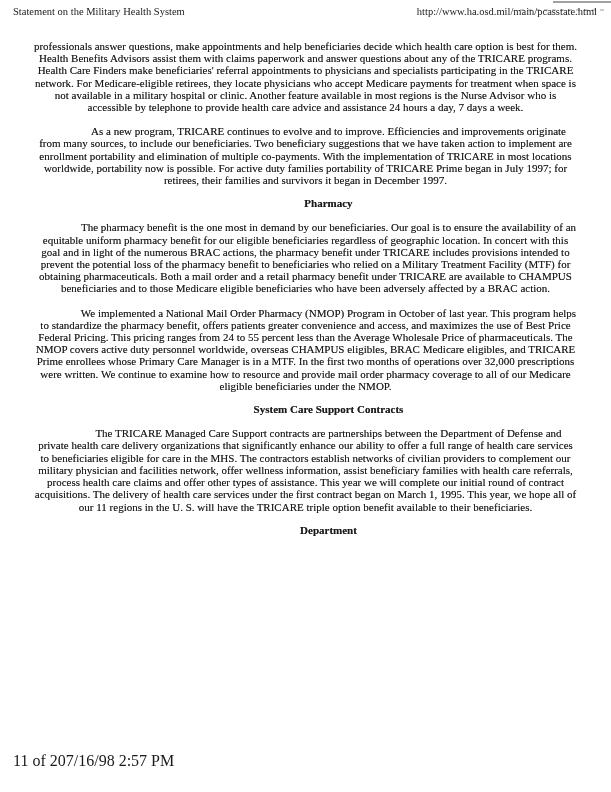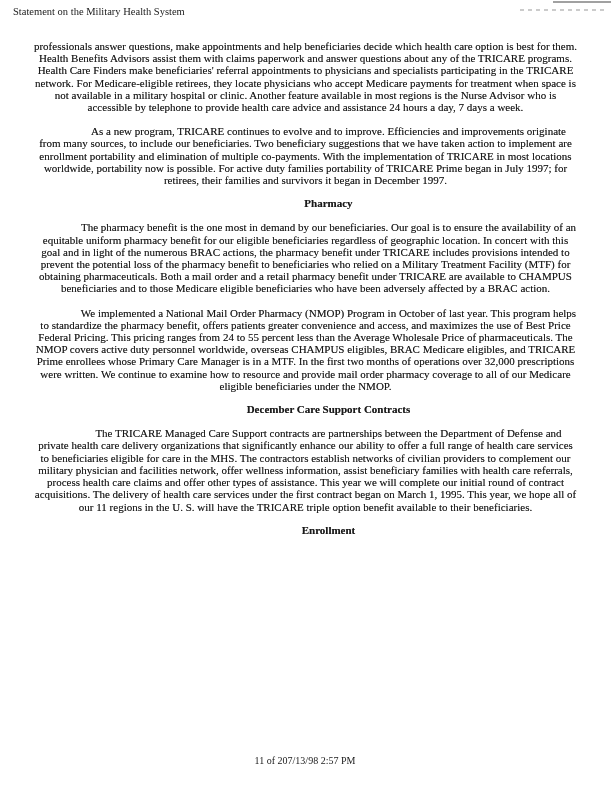--- a/index.html
+++ b/index.html
@@ -73,47 +73,48 @@
     line-height: 12.2px;
     font-weight: bold;
   }
   
   .running-footer {
     position: absolute;
     top: 755px;
     left: 13px;
     right: 14px;
     display: flex;
-    justify-content: center;
-    font-size: 10px;
+    justify-content: flex-start;
+    font-size: 16px;
     line-height: 12px;
     white-space: nowrap;
   }
 </style>
 </head>
 <body>
 
 <div class="page">
 
   <div class="artifact-solid"></div>
   <div class="artifact-dashes"></div>
 
   <div class="running-header">
     <span>Statement on the Military Health System</span>
+    <span>http://www.ha.osd.mil/main/pcasstate.html</span>
   </div>
 
   <div class="content">
     <p class="para">professionals answer questions, make appointments and help beneficiaries decide which health care option is best for them. Health Benefits Advisors assist them with claims paperwork and answer questions about any of the TRICARE programs. Health Care Finders make beneficiaries' referral appointments to physicians and specialists participating in the TRICARE network. For Medicare-eligible retirees, they locate physicians who accept Medicare payments for treatment when space is not available in a military hospital or clinic. Another feature available in most regions is the Nurse Advisor who is accessible by telephone to provide health care advice and assistance 24 hours a day, 7 days a week.</p>
     <p class="para indent">As a new program, TRICARE continues to evolve and to improve. Efficiencies and improvements originate from many sources, to include our beneficiaries. Two beneficiary suggestions that we have taken action to implement are enrollment portability and elimination of multiple co-payments. With the implementation of TRICARE in most locations worldwide, portability now is possible. For active duty families portability of TRICARE Prime began in July 1997; for retirees, their families and survivors it began in December 1997.</p>
     <h2 class="heading">Pharmacy</h2>
     <p class="para indent">The pharmacy benefit is the one most in demand by our beneficiaries. Our goal is to ensure the availability of an equitable uniform pharmacy benefit for our eligible beneficiaries regardless of geographic location. In concert with this goal and in light of the numerous BRAC actions, the pharmacy benefit under TRICARE includes provisions intended to prevent the potential loss of the pharmacy benefit to beneficiaries who relied on a Military Treatment Facility (MTF) for obtaining pharmaceuticals. Both a mail order and a retail pharmacy benefit under TRICARE are available to CHAMPUS beneficiaries and to those Medicare eligible beneficiaries who have been adversely affected by a BRAC action.</p>
     <p class="para indent">We implemented a National Mail Order Pharmacy (NMOP) Program in October of last year. This program helps to standardize the pharmacy benefit, offers patients greater convenience and access, and maximizes the use of Best Price Federal Pricing. This pricing ranges from 24 to 55 percent less than the Average Wholesale Price of pharmaceuticals. The NMOP covers active duty personnel worldwide, overseas CHAMPUS eligibles, BRAC Medicare eligibles, and TRICARE Prime enrollees whose Primary Care Manager is in a MTF. In the first two months of operations over 32,000 prescriptions were written. We continue to examine how to resource and provide mail order pharmacy coverage to all of our Medicare eligible beneficiaries under the NMOP.</p>
-    <h2 class="heading">December Care Support Contracts</h2>
+    <h2 class="heading">System Care Support Contracts</h2>
     <p class="para indent">The TRICARE Managed Care Support contracts are partnerships between the Department of Defense and private health care delivery organizations that significantly enhance our ability to offer a full range of health care services to beneficiaries eligible for care in the MHS. The contractors establish networks of civilian providers to complement our military physician and facilities network, offer wellness information, assist beneficiary families with health care referrals, process health care claims and offer other types of assistance. This year we will complete our initial round of contract acquisitions. The delivery of health care services under the first contract began on March 1, 1995. This year, we hope all of our 11 regions in the U. S. will have the TRICARE triple option benefit available to their beneficiaries.</p>
-    <h2 class="heading">Enrollment</h2>
+    <h2 class="heading">Department</h2>
   </div>
 
   <div class="running-footer">
     <span>11 of 20</span>
-    <span>7/13/98 2:57 PM</span>
+    <span>7/16/98 2:57 PM</span>
   </div>
 
 </div>
 
 </body></html>

